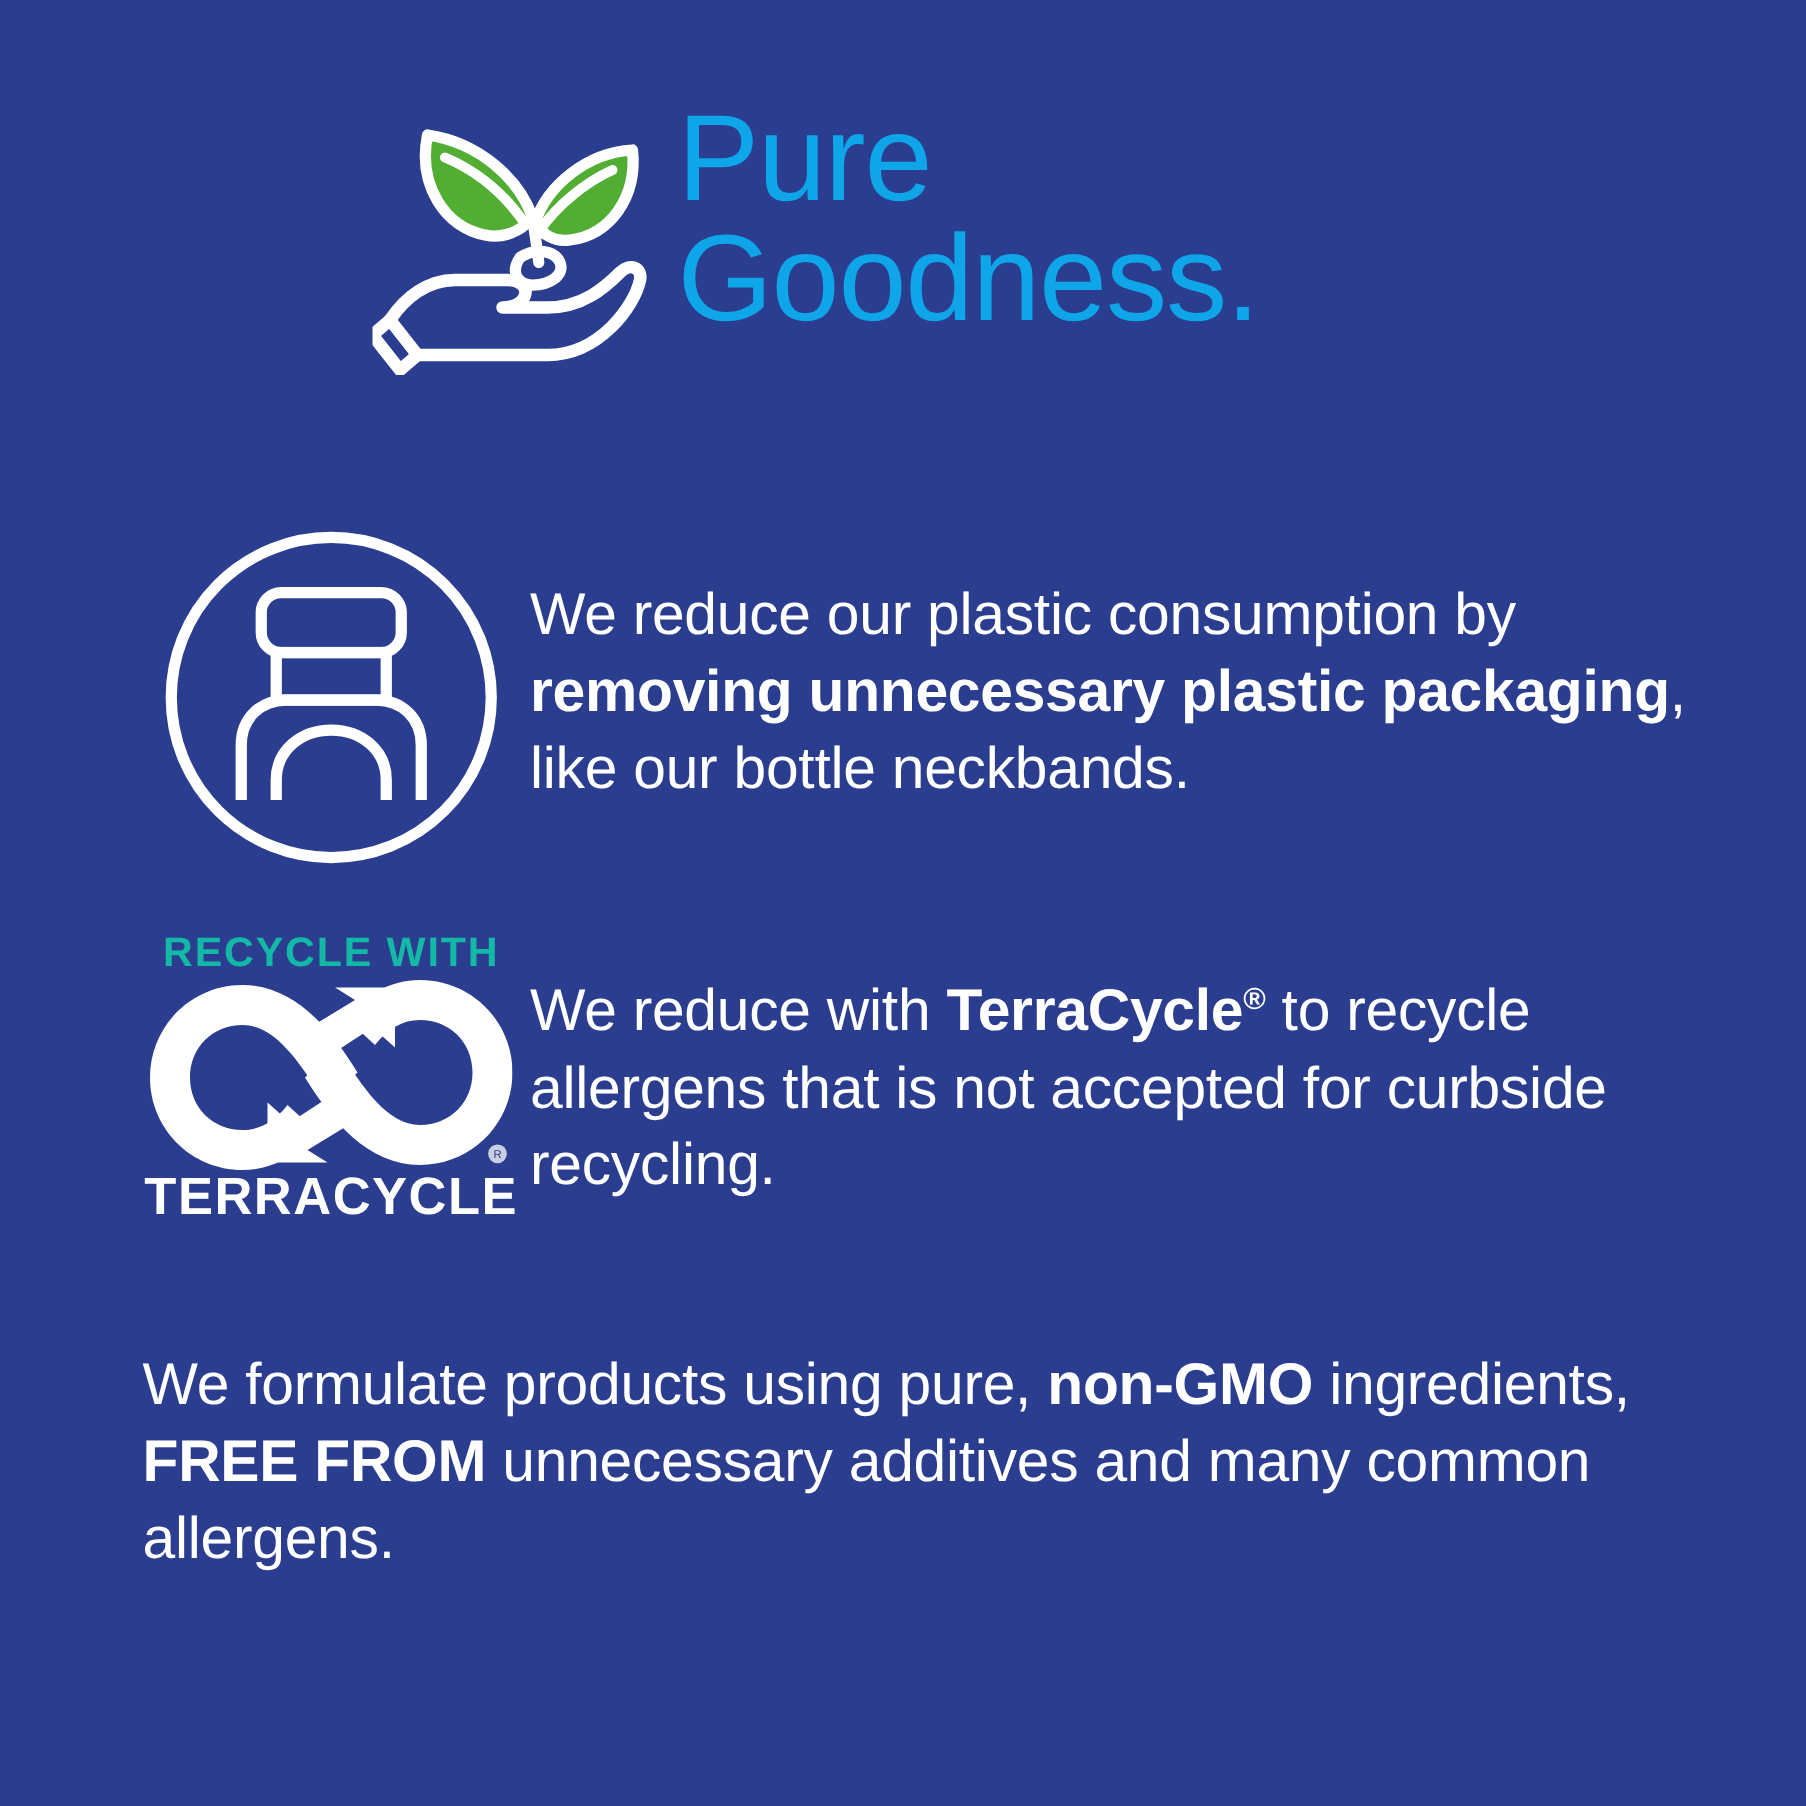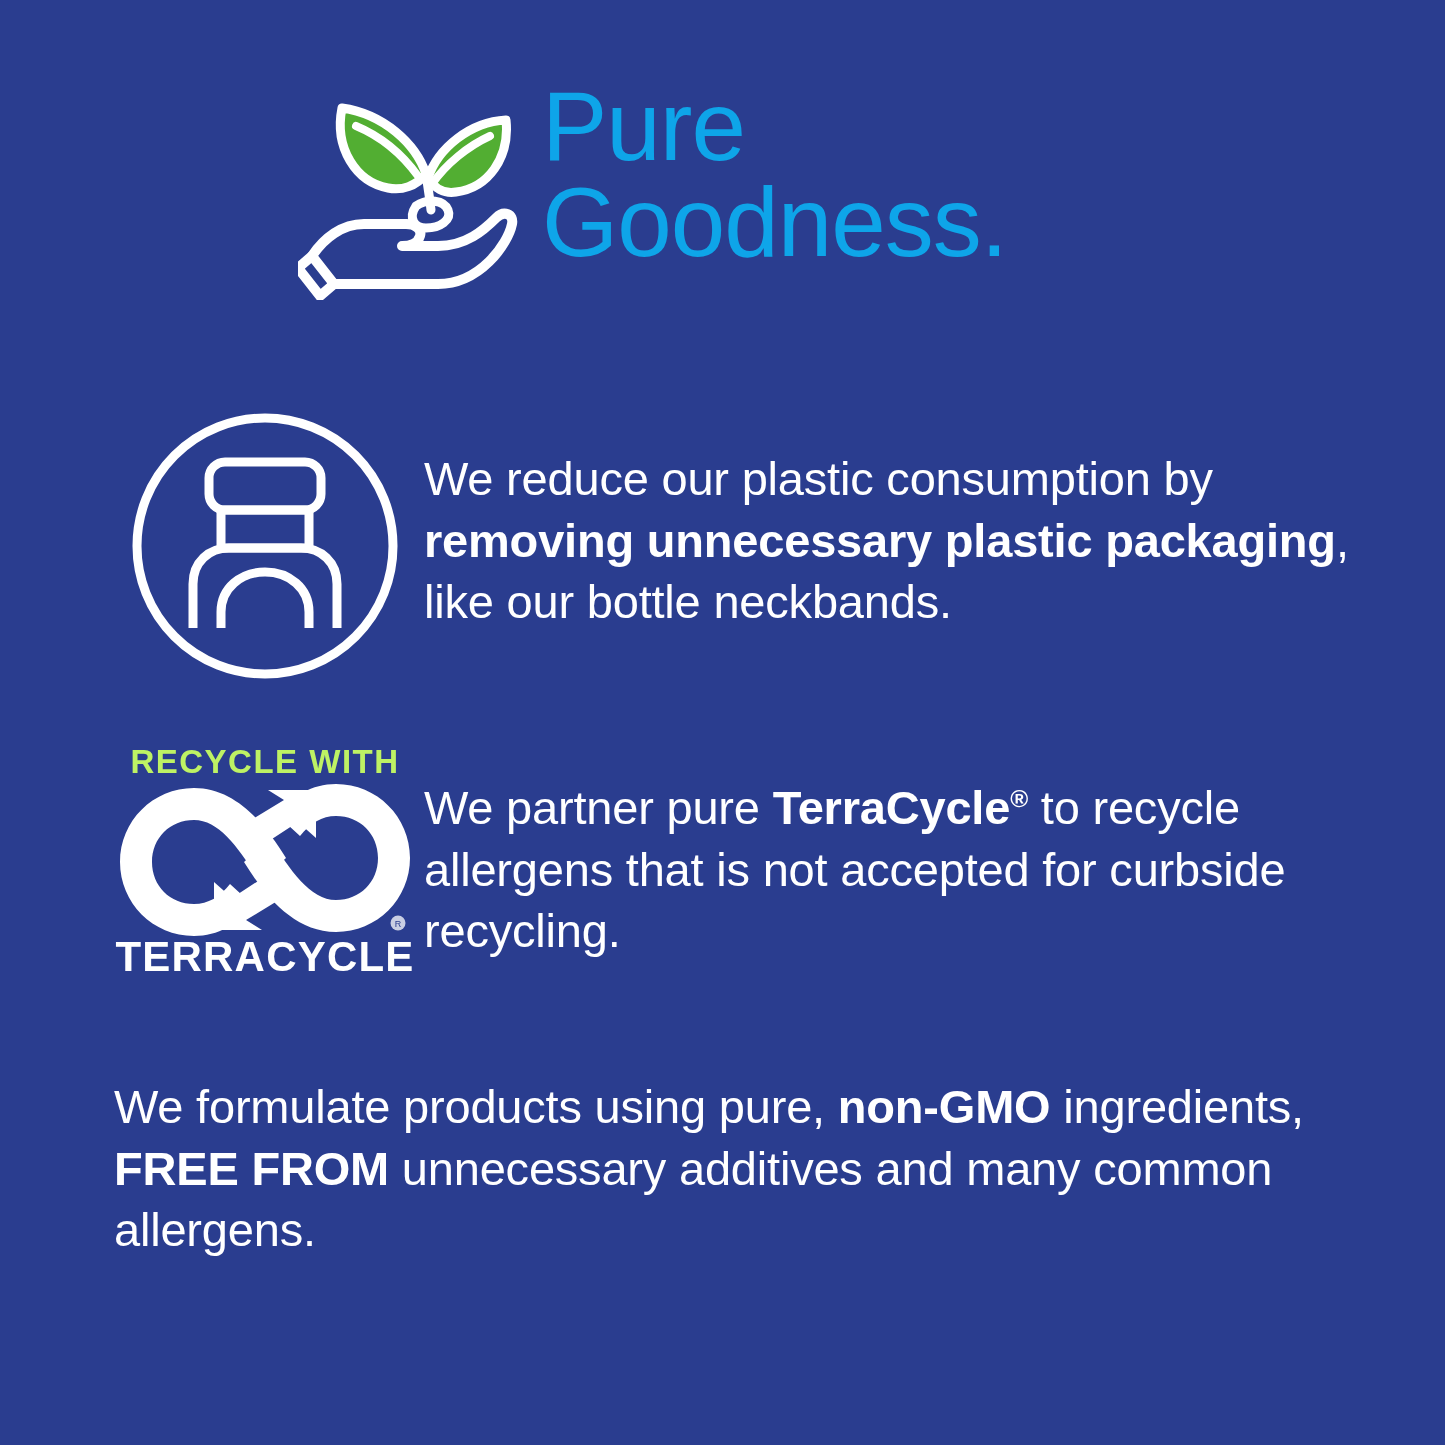--- a/index.html
+++ b/index.html
@@ -74,42 +74,42 @@
   .row-text b {
     font-weight: 700;
   }
   .sup {
     font-size: 0.52em;
     vertical-align: super;
     line-height: 0;
     font-weight: 700;
   }
 
-  #row-1 { top: 406px; }
+  #row-1 { top: 418px; }
   #row-1 .row-text { padding-top: 42px; }
 
   #row-2 { top: 745px; }
   #row-2 .row-text { padding-top: 32px; }
 
   #row-3 { top: 1058px; }
   #row-3 .row-text { padding-top: 18px; }
 
   
   .tc-logo {
     width: 300px;
     display: flex;
     flex-direction: column;
     align-items: center;
     justify-content: center;
   }
   .tc-top {
     font-size: 33px;
     font-weight: 700;
     letter-spacing: 1.5px;
-    color: #bef264;
+    color: #14b8a6;
     line-height: 1;
     margin-bottom: 6px;
   }
   .tc-mark {
     width: 290px;
     height: 150px;
     position: relative;
   }
   .tc-bottom {
     font-size: 42px;
@@ -215,21 +215,21 @@
             <g>
               <circle cx="278" cy="139" r="7.5" fill="#ffffff" opacity="0.75"></circle>
               <text x="278" y="142.5" font-family="Liberation Sans, sans-serif" font-size="9" fill="#2a3d8f" text-anchor="middle">R</text>
             </g>
           </svg>
         </div>
         <div class="tc-bottom">TERRACYCLE</div>
       </div>
     </div>
     <div class="row-text">
-      <span>We partner pure </span><b>TerraCycle<span class="sup">®</span></b><span> to recycle allergens that is not accepted for curbside recycling.</span>
+      <span>We reduce with </span><b>TerraCycle<span class="sup">®</span></b><span> to recycle allergens that is not accepted for curbside recycling.</span>
     </div>
   </div>
 
   <div class="row" id="row-3">
     <div class="row-text">
       <span>We formulate products using pure, </span><b>non-GMO</b><span> ingredients, </span><b>FREE FROM</b><span> unnecessary additives and many common allergens.</span>
     </div>
   </div>
 
 </div>

